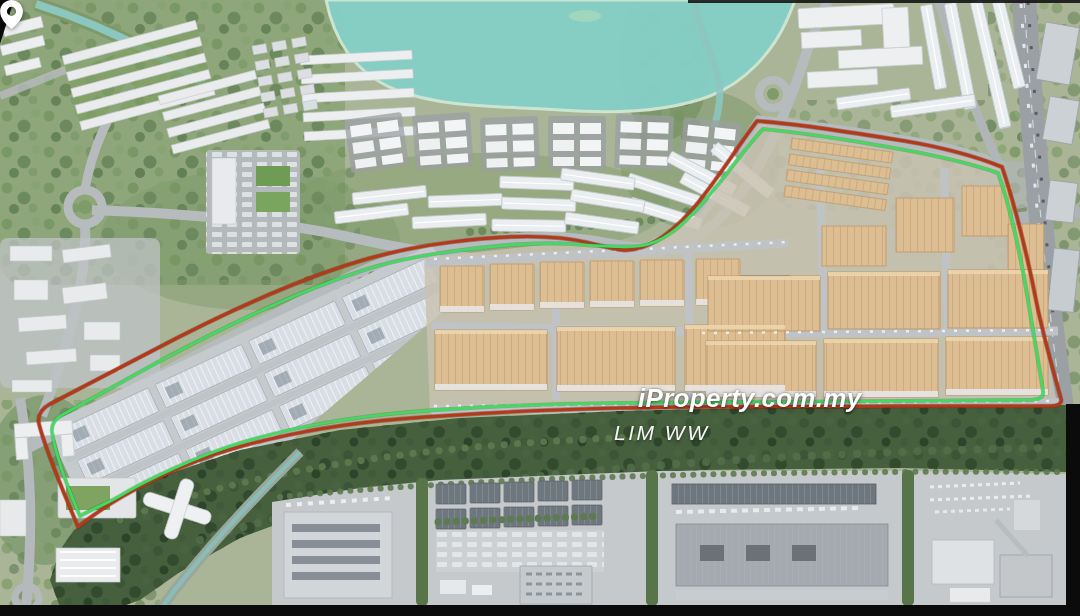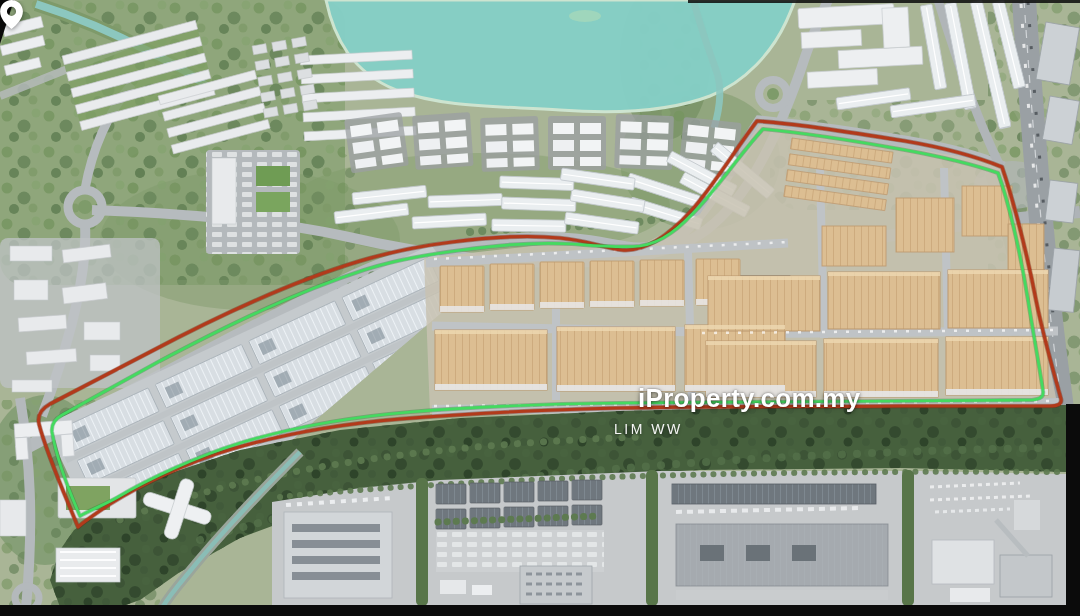--- a/index.html
+++ b/index.html
@@ -1,30 +1,30 @@
 <!DOCTYPE html>
 <html><head>
 <meta charset="utf-8">
 <style>
   html,body{margin:0;padding:0;background:#000;}
   .stage{
     position:relative;width:1080px;height:616px;overflow:hidden;
-    background:#a9b596;font-family:"Liberation Sans",sans-serif;
+    background:#a9b596;font-family:"Liberation Sans",sans-serif;font-style:italic;
   }
   .stage svg{position:absolute;left:0;top:0;}
   .wm{position:absolute;pointer-events:none;}
   .wm-brand{
     left:638px;top:383px;color:#ffffff;font-size:26px;font-weight:bold;
     letter-spacing:0.3px;text-shadow:0 1px 4px rgba(0,0,0,.5), 0 0 2px rgba(0,0,0,.35);
     white-space:nowrap;
   }
   .wm-pin{left:611px;top:384px;width:23px;height:29px;
     filter:drop-shadow(0 1px 2px rgba(0,0,0,.45));}
   .wm-agent{
-    left:614px;top:421px;color:rgba(255,255,255,.95);font-size:14px;font-weight:400;
+    left:614px;top:421px;color:rgba(255,255,255,.95);font-size:21px;font-weight:400;
     letter-spacing:2.5px;text-shadow:0 1px 3px rgba(0,0,0,.45);white-space:nowrap;
   }
 </style>
 </head>
 <body>
 
 <div class="stage">
 <svg width="1080" height="616" viewBox="0 0 1080 616">
   <defs>
     <pattern id="foliA" width="42" height="36" patternUnits="userSpaceOnUse">

